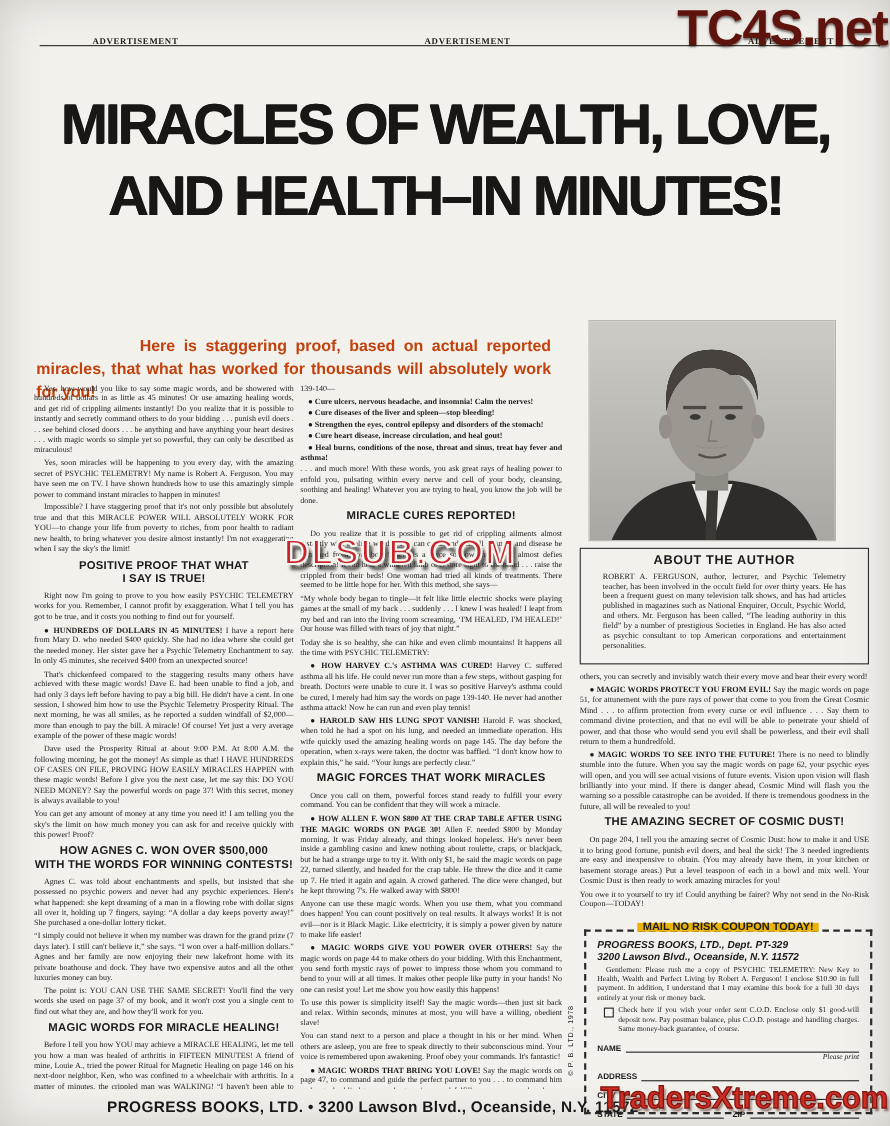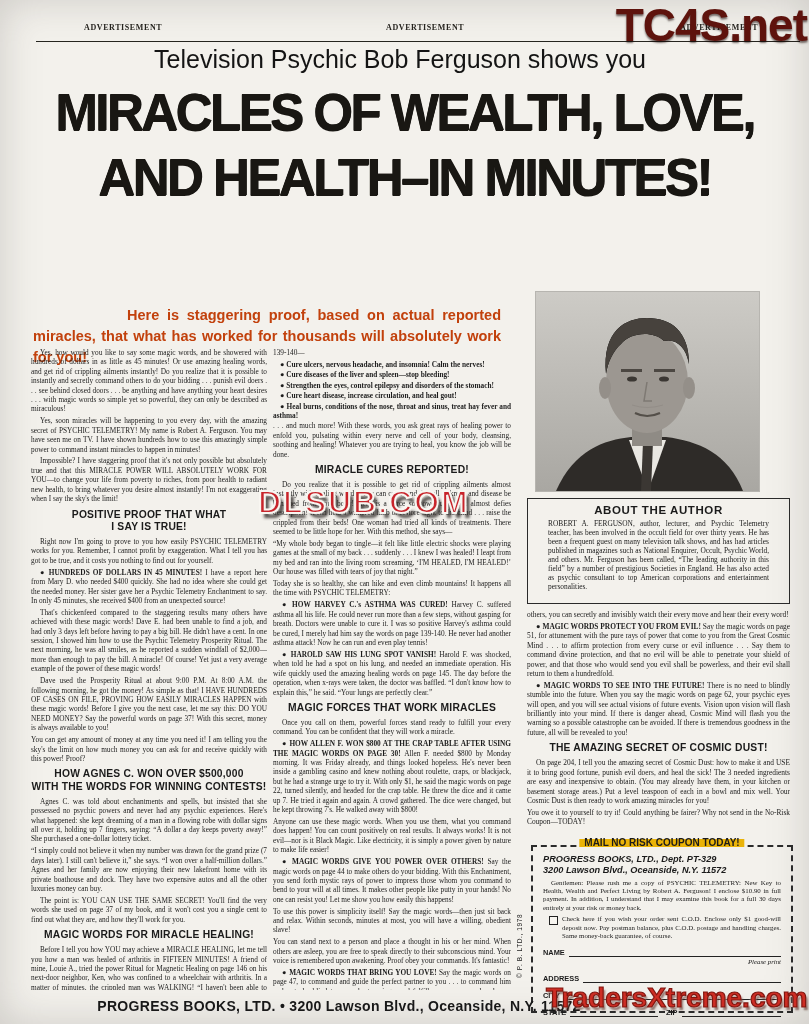--- a/index.html
+++ b/index.html
@@ -1,21 +1,21 @@
 <!DOCTYPE html>
 <html><head>
 <meta charset="utf-8">
 <style>
   html,body{margin:0;padding:0;background:#c9c7c2;}
   .page{position:relative;width:809px;height:1024px;margin:0 auto;background:#f3f1ec;
         overflow:hidden;font-family:"Liberation Serif",serif;color:#1b1b1b;
         box-shadow:inset 0 0 40px rgba(90,88,84,.25);}
   
   .ad-rule{position:absolute;top:41px;left:36px;width:764px;border-top:1.5px solid #26251f;}
-  .ad-label{position:absolute;top:23px;font-family:"Liberation Serif",serif;font-weight:700;
+  .ad-label{position:absolute;top:33px;font-family:"Liberation Serif",serif;font-weight:700;
             font-size:8px;letter-spacing:.6px;color:#26241f;}
   .ad-label.p1{left:84px}.ad-label.p2{left:386px}.ad-label.p3{left:680px}
   
   .kicker{position:absolute;top:45px;left:80px;width:640px;text-align:center;
           font-family:"Liberation Sans",sans-serif;font-size:25px;color:#141414;}
   .headline{position:absolute;top:80px;left:4px;width:801px;text-align:center;
             font-family:"Liberation Sans",sans-serif;font-weight:700;font-size:51px;
             line-height:65px;letter-spacing:-2.5px;color:#191713;
             text-shadow:.7px 0 #191713,0 .5px #191713;}
   .subhead{position:absolute;top:290px;left:33px;width:468px;text-align:justify;
@@ -82,21 +82,20 @@
 </head>
 <body>
 
 <div class="page">
 
   <div class="ad-rule"></div>
   <span class="ad-label p1">ADVERTISEMENT</span>
   <span class="ad-label p2">ADVERTISEMENT</span>
   <span class="ad-label p3">ADVERTISEMENT</span>
 
-  <div class="kicker">Television Psychic Bob Ferguson shows you</div>
 
   <div class="headline">
     <div>MIRACLES OF WEALTH, LOVE,</div>
     <div>AND HEALTH–IN MINUTES!</div>
   </div>
 
   <p class="subhead">Here is staggering proof, based on actual reported miracles, that what has worked for thousands will absolutely work for you!</p>
 
   <div class="photo">
     <svg width="223" height="199" viewBox="0 0 223 199">

